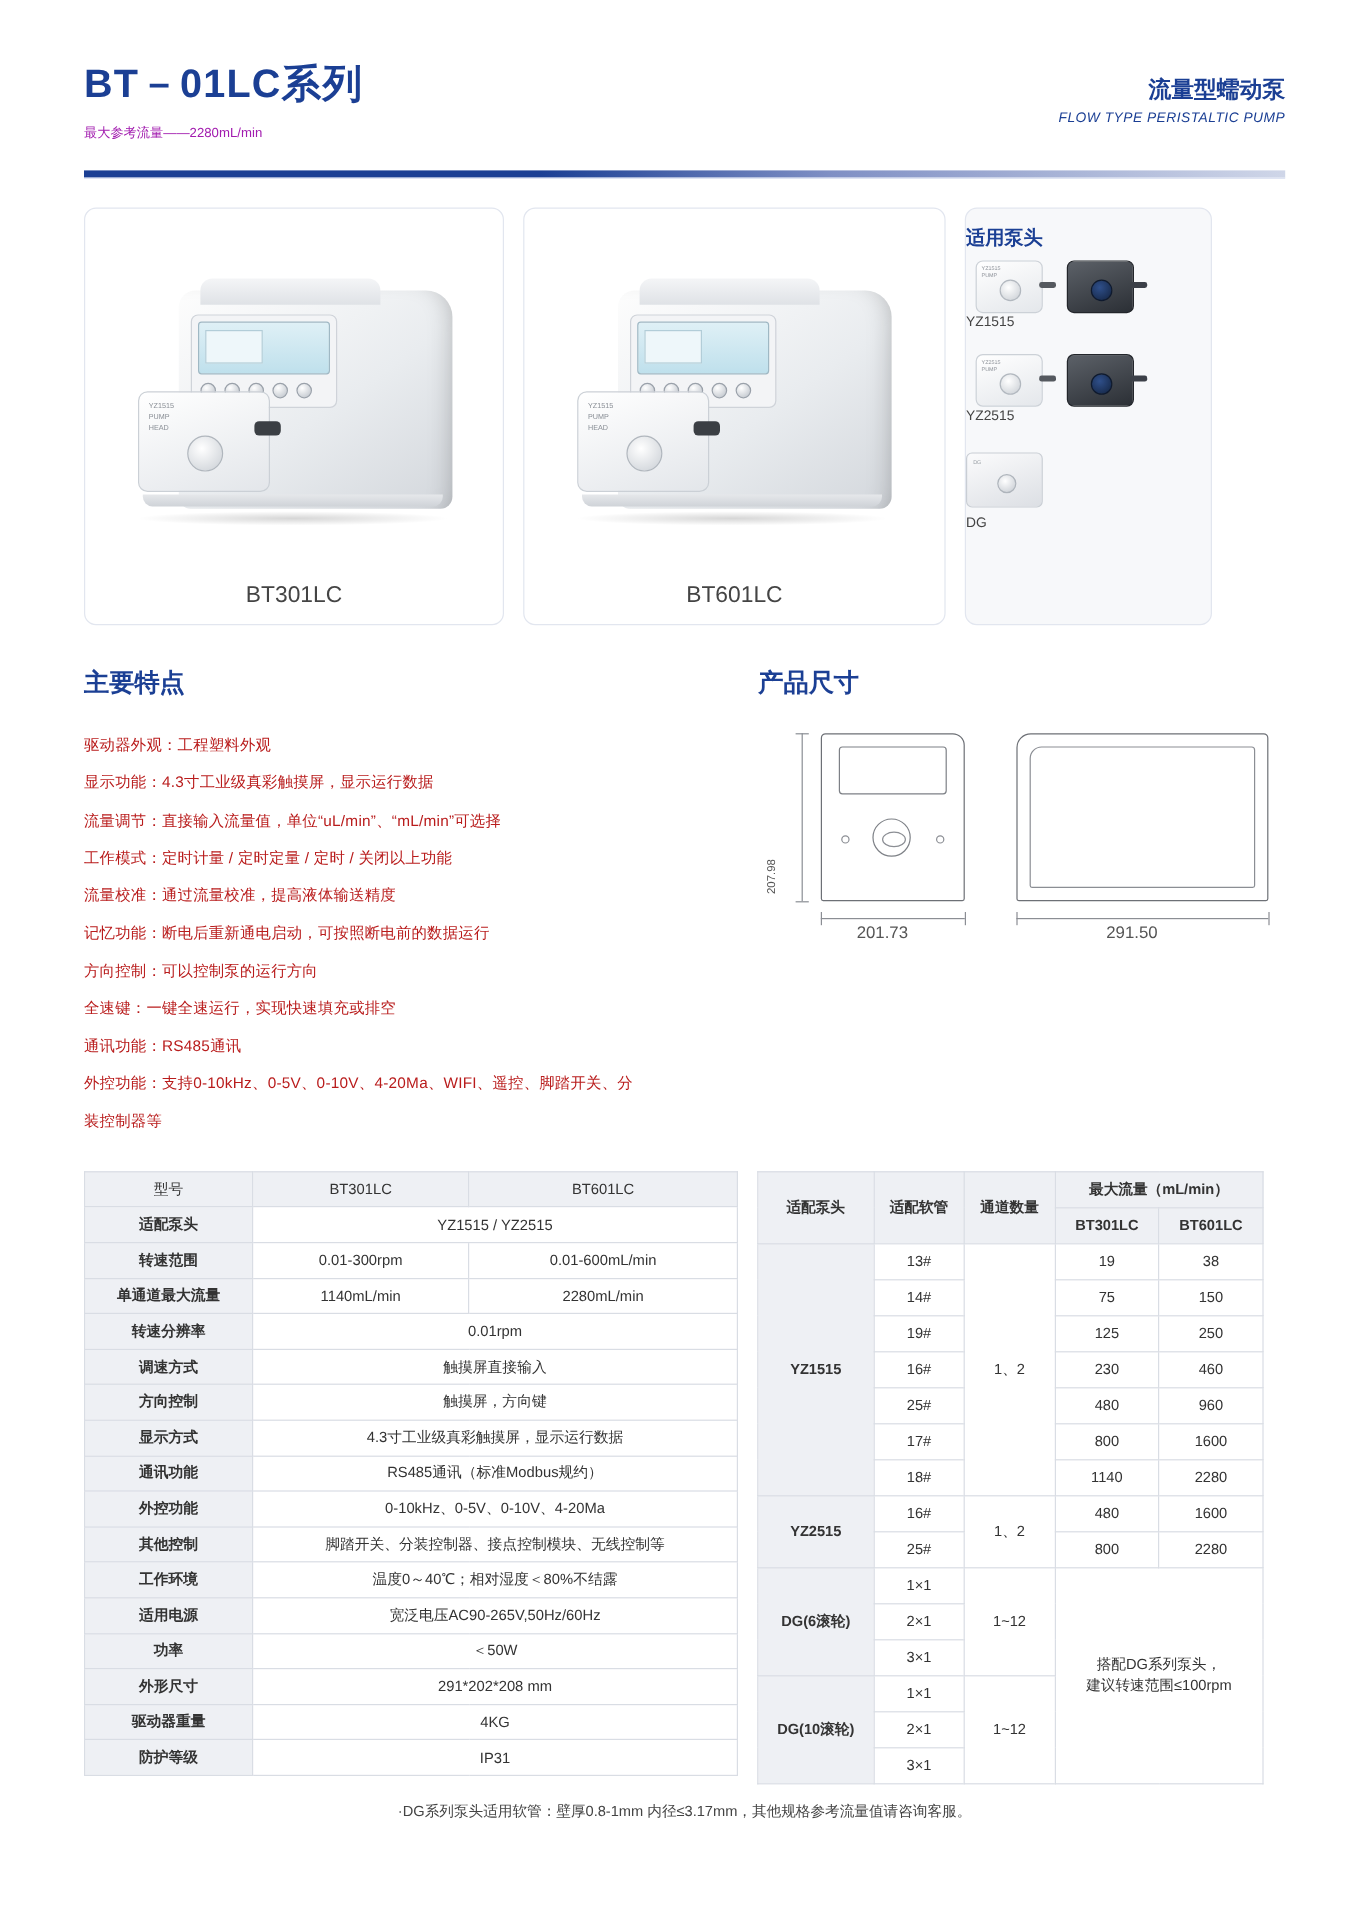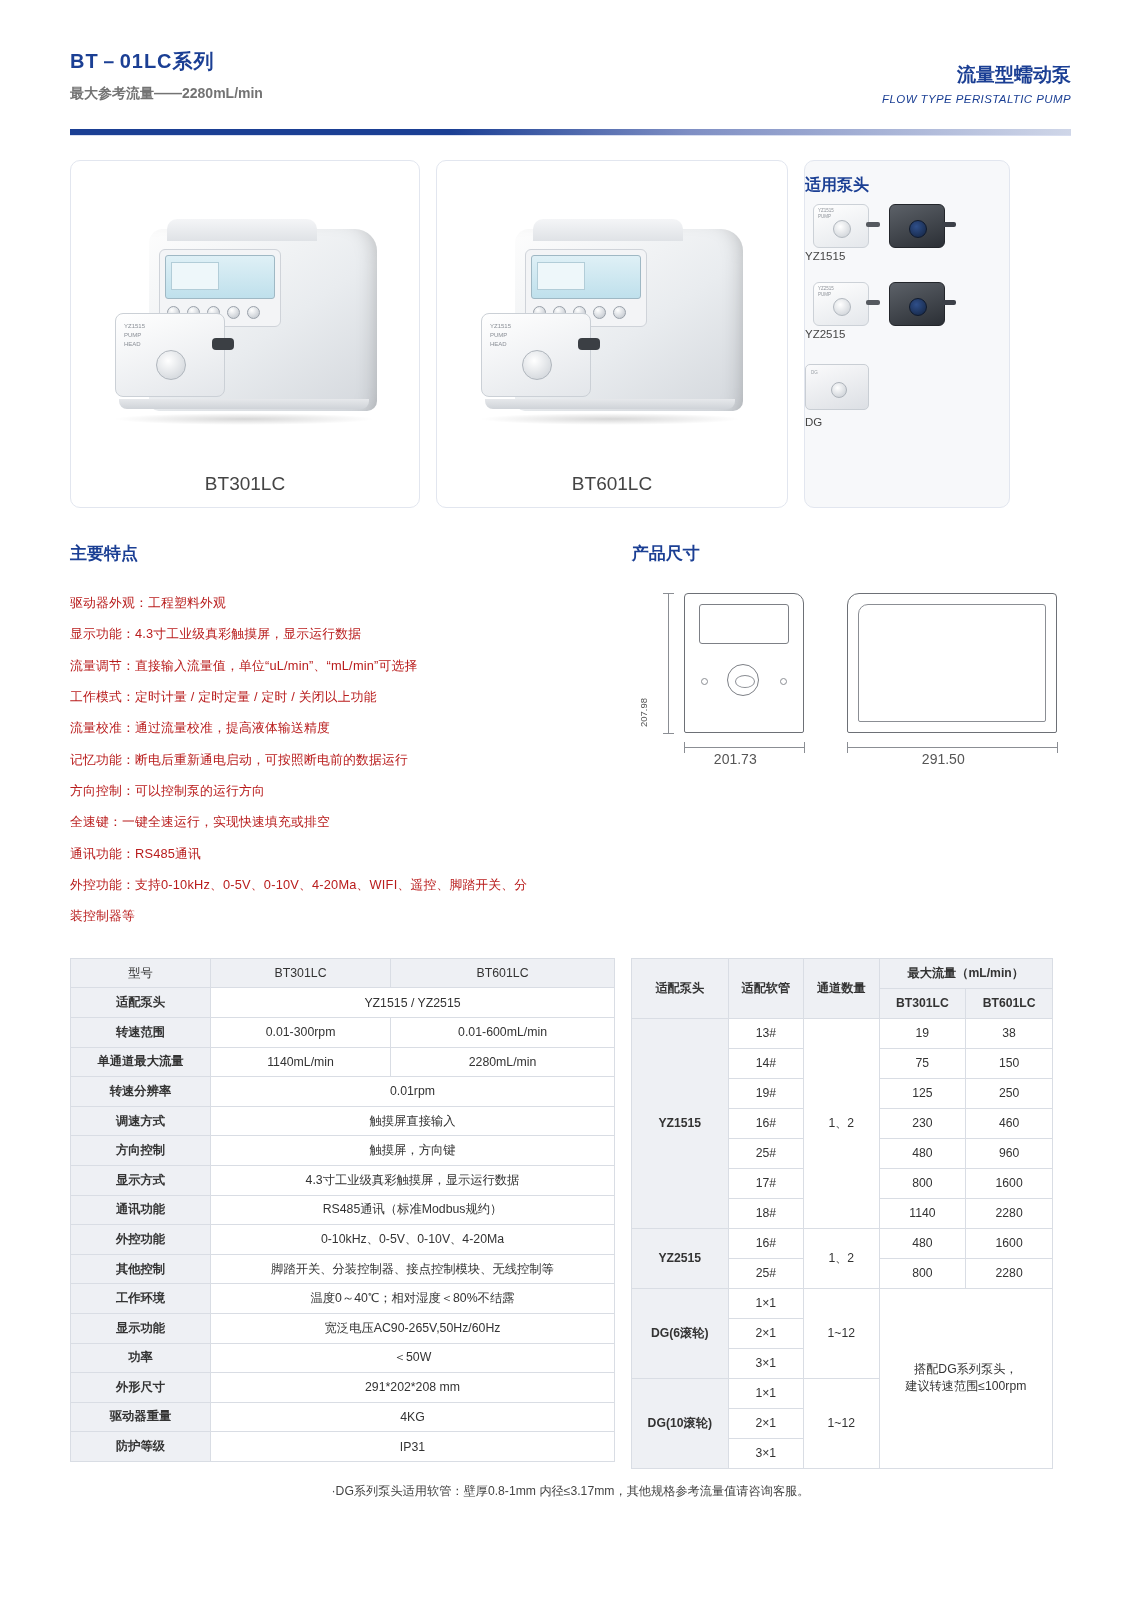--- a/index.html
+++ b/index.html
@@ -14,31 +14,30 @@
   }
   
   .header {
     position: relative;
     padding: 48px 70px 10px 70px;
     display: flex;
     justify-content: space-between;
     align-items: flex-start;
   }
   .title-main {
-    font-size: 20px;
+    font-size: 33px;
     font-weight: bold;
     color: #1b3f94;
     letter-spacing: 1px;
     margin: 0 0 10px 0;
   }
   .title-sub {
-    font-size: 14px;
-    color: #737373;
+    font-size: 11px;
+    color: #a21caf;
     margin: 0;
-    font-weight: bold;
   }
   .header-right { text-align: right; padding-top: 14px; }
   .hr-cn {
     font-size: 19px;
     color: #1b3f94;
     font-weight: bold;
     margin-bottom: 5px;
   }
   .hr-en {
     font-size: 11.5px;
@@ -243,21 +242,21 @@
   }
   .dg-head .dgtag{ position:absolute; left:5px; top:5px; font-size:4.5px;color:#9aa0a6;}
 
   
   .sections {
     display: flex;
     padding: 34px 70px 0 70px;
     gap: 30px;
   }
   .sec-title {
-    font-size: 17px;
+    font-size: 21px;
     font-weight: bold;
     color: #1b3f94;
     margin-bottom: 22px;
   }
   .features { width: 545px; }
   .feature-line {
     font-size: 12.8px;
     color: #b91c1c;
     line-height: 2.45;
     letter-spacing: 0.2px;
@@ -564,21 +563,21 @@
       </tr>
       <tr>
         <td class="lbl">其他控制</td>
         <td class="val" colspan="2">脚踏开关、分装控制器、接点控制模块、无线控制等</td>
       </tr>
       <tr>
         <td class="lbl">工作环境</td>
         <td class="val" colspan="2">温度0～40℃；相对湿度＜80%不结露</td>
       </tr>
       <tr>
-        <td class="lbl">显示功能</td>
+        <td class="lbl">适用电源</td>
         <td class="val" colspan="2">宽泛电压AC90-265V,50Hz/60Hz</td>
       </tr>
       <tr>
         <td class="lbl">功率</td>
         <td class="val" colspan="2">＜50W</td>
       </tr>
       <tr>
         <td class="lbl">外形尺寸</td>
         <td class="val" colspan="2">291*202*208 mm</td>
       </tr>

